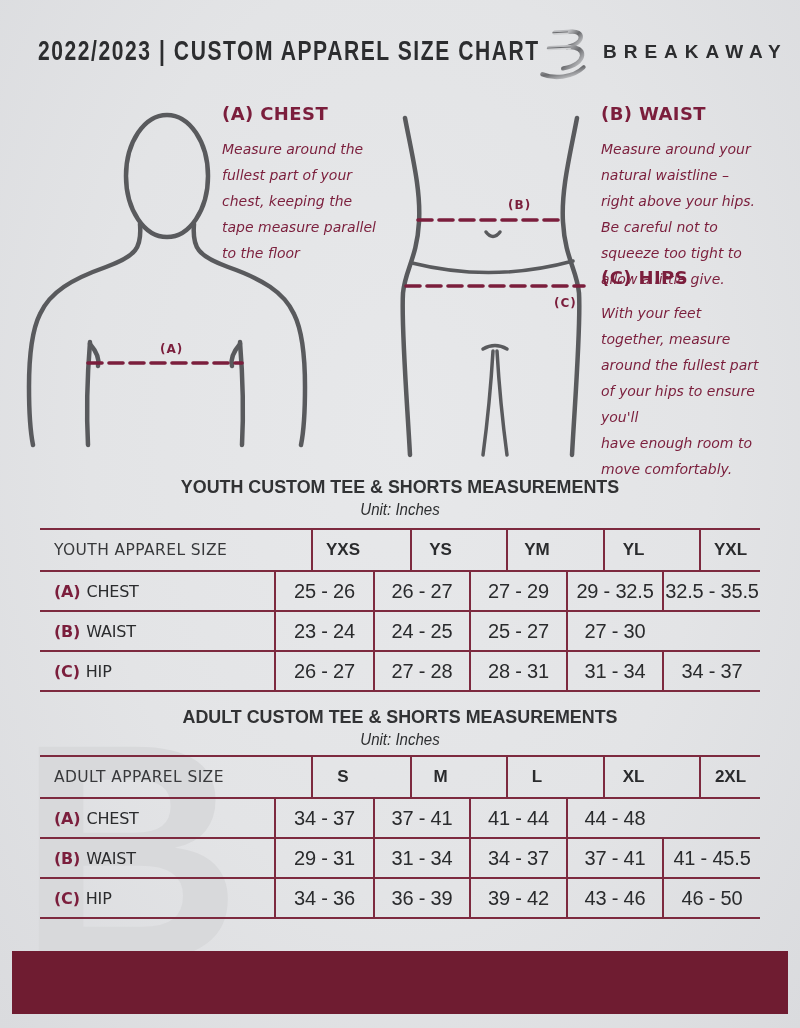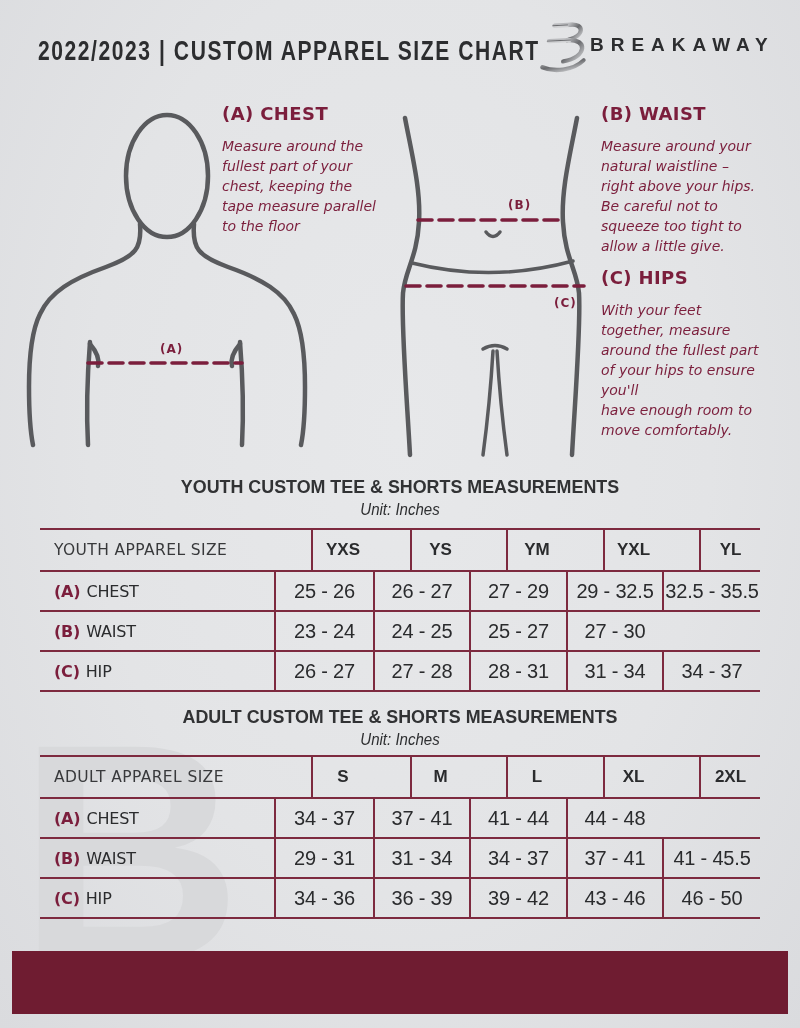--- a/index.html
+++ b/index.html
@@ -7,33 +7,33 @@
     position:relative;width:800px;height:1028px;overflow:hidden;
     background:radial-gradient(ellipse at 50% 42%, #e7e8ea 0%, #e3e4e6 55%, #dadbde 100%);
     font-family:"Liberation Sans",sans-serif;
   }
   
   .doc-title{
     position:absolute;left:38px;top:36px;white-space:nowrap;
     font-weight:bold;font-size:27px;letter-spacing:2px;color:#2c2d2f;
     transform:scaleX(0.78);transform-origin:left top;
   }
-  .brand{position:absolute;left:538px;top:16px;display:flex;align-items:center;}
+  .brand{position:absolute;left:538px;top:23px;display:flex;align-items:center;gap:13px;}
   .brand-name{font-weight:bold;font-size:19px;letter-spacing:7px;color:#2c2d2f;}
   
   .fig{position:absolute;}
   .fig path,.fig ellipse,.fig line{fill:none;stroke-linecap:round;stroke-linejoin:round;}
   .body-line{stroke:#595a5d;stroke-width:4.5;}
   .dash-line{stroke:#7b1e3c;stroke-width:3.6;stroke-dasharray:14 7;}
   .marker-txt{font-family:"DejaVu Sans",sans-serif;font-size:12px;font-weight:bold;fill:#7b1e3c;letter-spacing:1px;}
   
   .instr{position:absolute;color:#7b1e3c;}
   .instr h3{margin:0;font-family:"DejaVu Sans",sans-serif;font-size:18px;font-weight:bold;letter-spacing:0.4px;}
   .instr p{margin:12px 0 0;font-family:"DejaVu Sans",sans-serif;font-style:italic;
-           font-size:14px;line-height:20px;white-space:pre-line;}
+           font-size:14px;line-height:26px;white-space:pre-line;}
   .instr-a{left:222px;top:103px;width:185px;}
   .instr-b{left:601px;top:103px;width:195px;}
   .instr-c{left:601px;top:267px;width:195px;}
   
   .sec-title{position:absolute;left:0;width:800px;text-align:center;font-weight:bold;
              font-size:19px;color:#313234;transform:scaleX(0.94);}
   .sec-sub{position:absolute;left:0;width:800px;text-align:center;font-style:italic;
            font-size:16px;color:#2e2f31;transform:scaleX(0.94);}
   .youth-title{top:476px;}  .youth-sub{top:501px;}
   .adult-title{top:706px;}  .adult-sub{top:731px;}
@@ -143,22 +143,22 @@
 
   <div class="sec-title youth-title">YOUTH CUSTOM TEE &amp; SHORTS MEASUREMENTS</div>
   <div class="sec-sub youth-sub">Unit: Inches</div>
 
   <div class="mtable youth-table">
     <div class="t-row header">
       <div class="t-cell t-size-label">YOUTH APPAREL SIZE</div>
       <div class="t-cell t-col">YXS</div>
       <div class="t-cell t-col">YS</div>
       <div class="t-cell t-col">YM</div>
+      <div class="t-cell t-col">YL</div>
       <div class="t-cell t-col">YXL</div>
-      <div class="t-cell t-col">YL</div>
     </div>
     <div class="t-row">
       <div class="t-cell row-label">
         <span class="pfx">(A)</span>
         <span>CHEST</span>
       </div>
       <div class="t-cell">25 - 26</div>
       <div class="t-cell">26 - 27</div>
       <div class="t-cell">27 - 29</div>
       <div class="t-cell">29 - 32.5</div>

